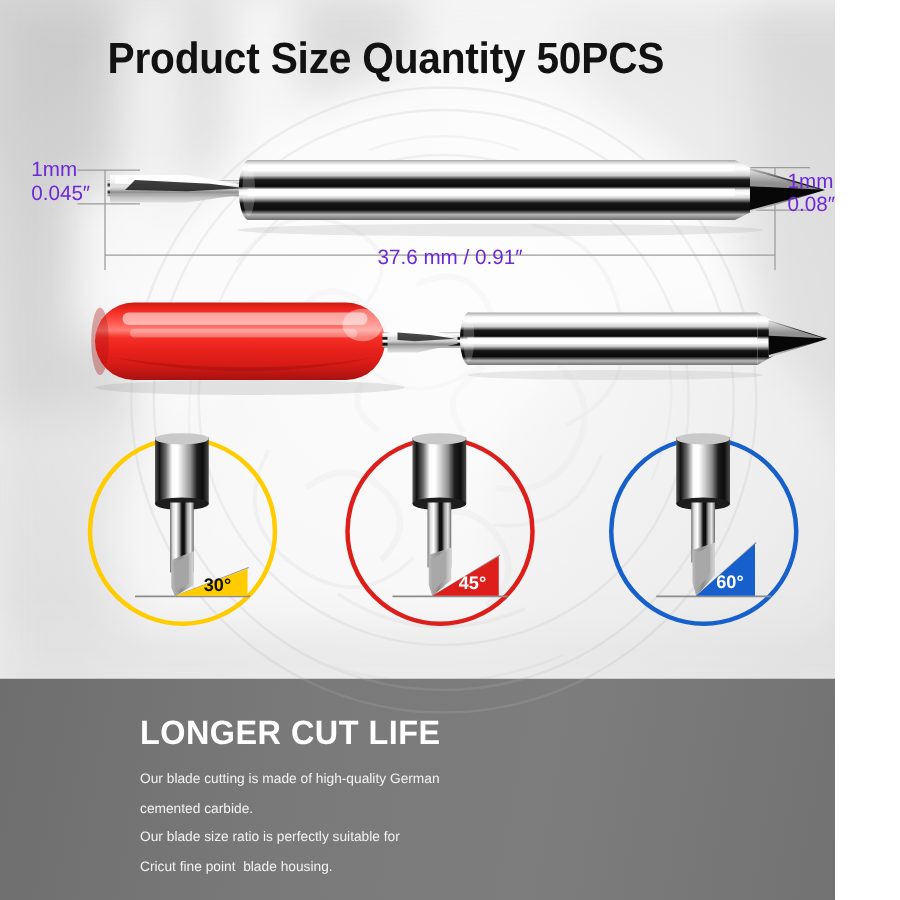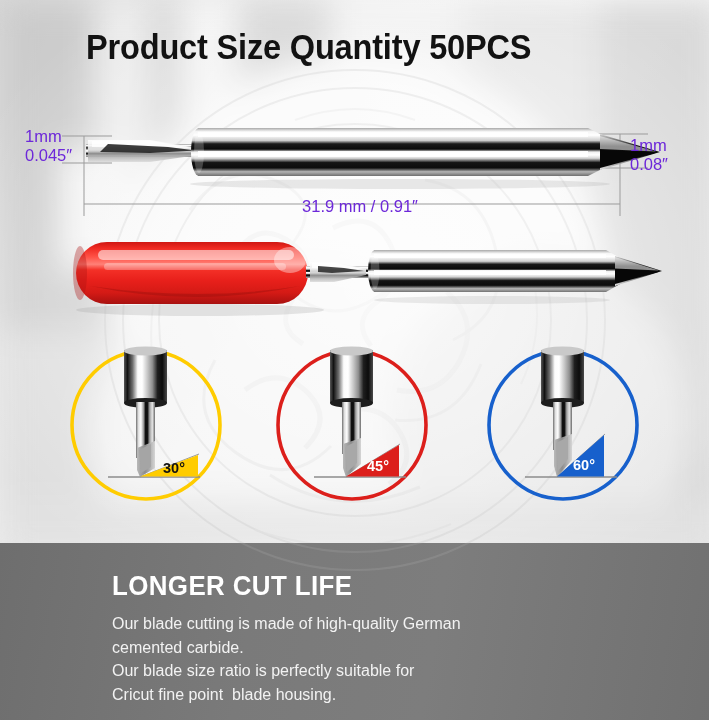--- a/index.html
+++ b/index.html
@@ -1,21 +1,21 @@
 <!DOCTYPE html>
 <html><head>
 <meta charset="utf-8">
 <style>
   html,body{margin:0;padding:0;}
   body{
     width:720px;height:720px;overflow:hidden;
     font-family:"Liberation Sans", sans-serif;
     background:#ffffff;
   }
-  #stage{position:relative;width:709px;height:720px;overflow:hidden;background:#f2f2f2;}
+  #stage{position:relative;width:640px;height:720px;overflow:hidden;background:#f2f2f2;padding-left:28px;}
 
   
   .bg-base{position:absolute;inset:0;
     background:
       linear-gradient(118deg,#d8d8d8 0%,#e9e9e9 18%,#f4f4f4 38%,#fafafa 55%,#f2f2f2 74%,#e4e4e4 100%);
   }
   .bg-blur{position:absolute;left:0;top:0;width:720px;height:560px;
     filter:blur(16px);opacity:.85;}
   .bg-watermark{position:absolute;left:95px;top:60px;width:520px;height:520px;
     opacity:.30;}
@@ -34,21 +34,21 @@
   
   .dim{position:absolute;color:#6d28d9;font-size:16.5px;line-height:19px;white-space:nowrap;}
   .dim.r{text-align:left;}
 
   
   .panel{position:absolute;left:0;top:543px;width:720px;height:177px;overflow:hidden;
     background:linear-gradient(100deg,#6e6e6e 0%,#7a7a7a 35%,#7d7d7d 60%,#707070 100%);}
   .panel-wm{position:absolute;left:95px;top:-483px;width:520px;height:520px;opacity:.16;}
   .panel-head{position:absolute;left:112px;top:571px;color:#ffffff;font-size:27px;font-weight:bold;
     letter-spacing:.4px;transform:scaleX(.96);transform-origin:left center;white-space:nowrap;}
-  .panel-body{position:absolute;left:112px;top:612px;color:#f2f2f2;font-size:16px;line-height:23.5px;
+  .panel-body{position:absolute;left:112px;top:612px;color:#f2f2f2;font-size:11px;line-height:23.5px;
     white-space:pre;}
 
   svg{display:block;}
 </style>
 </head>
 <body>
 
 <div id="stage">
 
   <div class="bg-base"></div>
@@ -181,21 +181,21 @@
   <div class="dim" style="left:25px;top:127px;">
     <div>1mm</div>
     <div>0.045″</div>
   </div>
 
   <div class="dim r" style="left:630px;top:136px;">
     <div>1mm</div>
     <div>0.08″</div>
   </div>
 
-  <div class="dim" style="left:0;top:197px;width:720px;text-align:center;">31.9 mm / 0.91″</div>
+  <div class="dim" style="left:0;top:197px;width:720px;text-align:center;">37.6 mm / 0.91″</div>
 
   <svg style="position:absolute;left:0;top:228px;" width="720" height="110" viewBox="0 0 720 110" aria-hidden="true">
     <defs>
       <linearGradient id="redBody" x1="0" y1="0" x2="0" y2="1">
         <stop offset="0%" stop-color="#cf1712"></stop>
         <stop offset="10%" stop-color="#ef2a22"></stop>
         <stop offset="24%" stop-color="#ff5146"></stop>
         <stop offset="36%" stop-color="#ff8077"></stop>
         <stop offset="45%" stop-color="#f43027"></stop>
         <stop offset="62%" stop-color="#e8201b"></stop>

